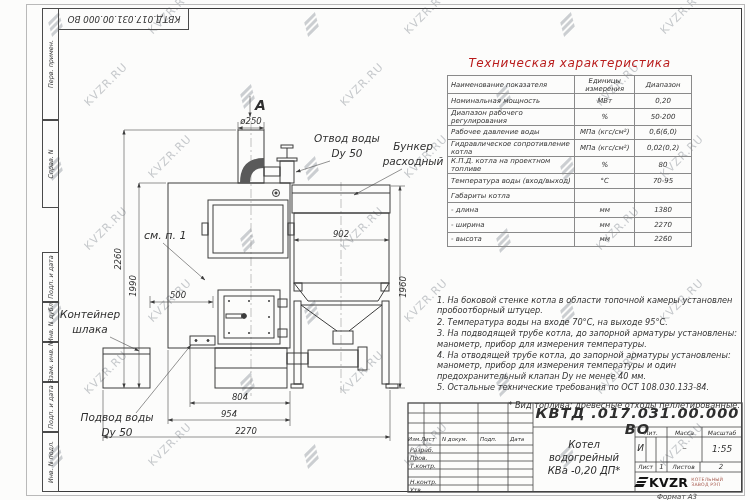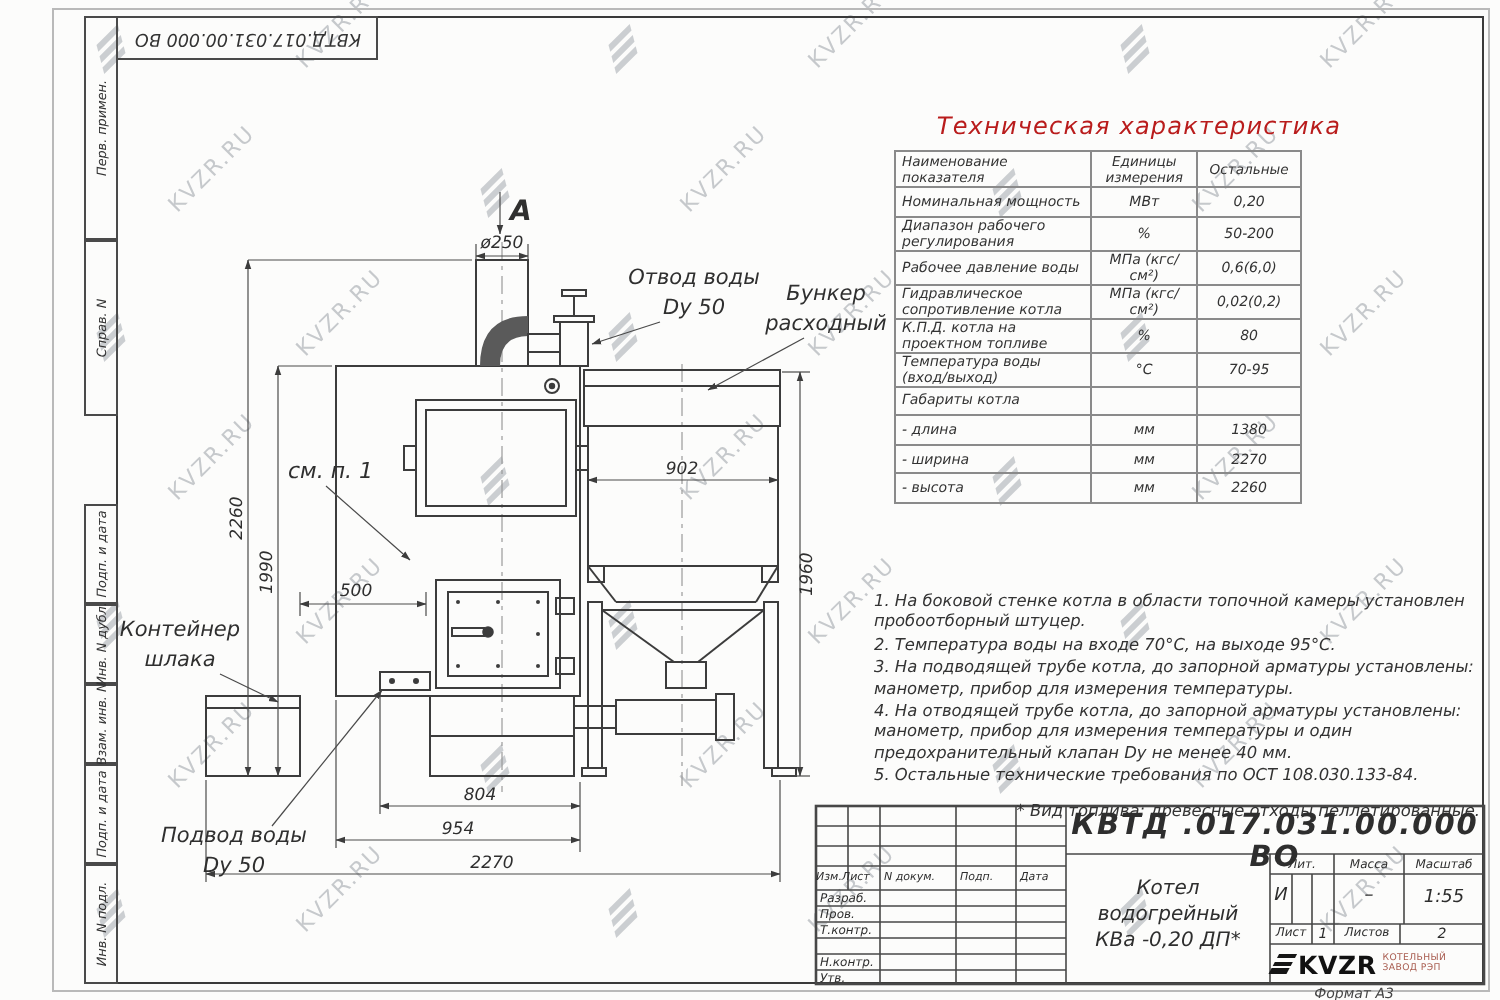--- a/index.html
+++ b/index.html
@@ -22,21 +22,21 @@
          border:1.4px solid #3a3a3a;z-index:2;}
   .strip-box{position:absolute;left:42px;width:17px;border:1px solid #4a4a4a;z-index:3;}
   .strip-box span{position:absolute;left:50%;top:50%;transform:translate(-50%,-50%) rotate(-90deg);
                   font-size:6.4px;font-style:italic;white-space:nowrap;color:#333;}
   .flip-box{position:absolute;left:58px;top:8px;width:131px;height:22px;border:1px solid #4a4a4a;z-index:3;}
   .flip-box span{position:absolute;left:50%;top:50%;transform:translate(-50%,-50%) rotate(180deg);
                  font-size:8.8px;font-style:italic;white-space:nowrap;color:#333;}
   
   .spec{left:447px;top:56px;width:245px;}
   .spec-title{text-align:center;font-size:12px;letter-spacing:.6px;color:#b91c1c;}
-  table.spec-t{border-collapse:collapse;width:204px;margin-top:5px;background:transparent;}
+  table.spec-t{border-collapse:collapse;width:245px;margin-top:5px;background:transparent;}
   table.spec-t th,table.spec-t td{border:0.8px solid #8a8a8a;font-weight:normal;
        font-style:italic;padding:0 3px;color:#333;}
   table.spec-t th{font-size:6.8px;height:18px;text-align:center;}
   table.spec-t td{font-size:7px;height:14.6px;}
   td.c{text-align:center;}
   td.ind{padding-left:16px;}
   
   .notes{left:437px;top:295px;width:303px;font-size:8.2px;line-height:10.4px;color:#333;}
   .notes div{margin-bottom:1px;}
   .notes .fuel{margin-top:7px;text-align:right;}
@@ -365,21 +365,21 @@
     </g>
   </svg>
 
   <div class="ov spec">
     <div class="spec-title">Техническая характеристика</div>
     <table class="spec-t">
       <tbody>
           <tr>
         <th style="width:128px;text-align:left">Наименование показателя</th>
         <th style="width:60px">Единицы измерения</th>
-        <th style="width:57px">Остальные</th>
+        <th style="width:57px">Диапазон</th>
       </tr>
       <tr>
             <td>Номинальная мощность</td>
             <td class="c">МВт</td>
             <td class="c">0,20</td>
           </tr>
       <tr>
             <td>Диапазон рабочего регулирования</td>
             <td class="c">%</td>
             <td class="c">50-200</td>

